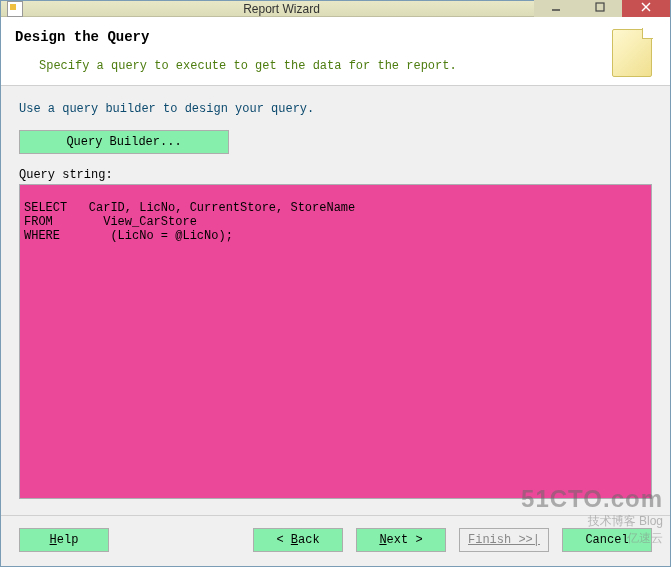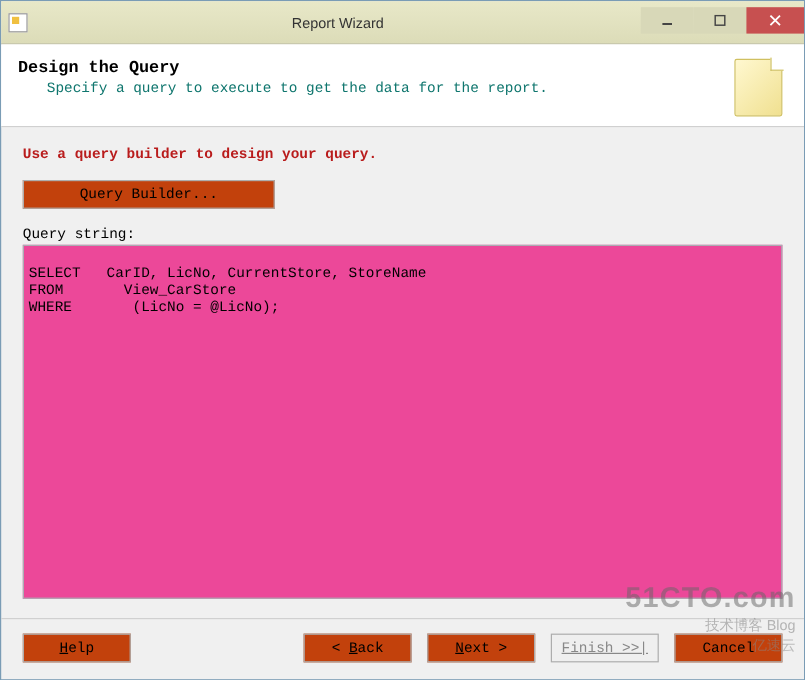--- a/index.html
+++ b/index.html
@@ -12,21 +12,21 @@
     }
     .window {
       width: 671px;
       height: 567px;
       background: #f0f0f0;
       border: 1px solid #7a9cb5;
       display: flex;
       flex-direction: column;
     }
     .titlebar {
-      height: 36px;
+      height: 16px;
       background: linear-gradient(#e8e8c8, #dcdcb8);
       display: flex;
       align-items: center;
       border-bottom: 1px solid #c0c0a0;
     }
     .titlebar-icon {
       width: 16px;
       height: 16px;
       margin: 0 6px;
       background: #fff;
@@ -82,23 +82,23 @@
     }
     .header-title {
       font-family: "Courier New", monospace;
       font-weight: bold;
       font-size: 14px;
       color: #000;
     }
     .header-subtitle {
       font-family: "Courier New", monospace;
       font-size: 12px;
-      color: #0f766e;
+      color: #4d7c0f;
       margin-left: 24px;
-      margin-top: 2px;
+      margin-top: 14px;
     }
     .header-icon {
       width: 40px;
       height: 48px;
       background: linear-gradient(135deg, #fff8d0, #f0e090);
       border: 1px solid #d0c060;
       border-radius: 2px;
       position: relative;
       margin-right: 4px;
     }
@@ -117,27 +117,26 @@
       flex: 1;
       padding: 16px 18px;
       display: flex;
       flex-direction: column;
       overflow: hidden;
     }
     .instruction-text {
       font-family: "Courier New", monospace;
       font-size: 12px;
       margin-bottom: 14px;
-      color: #b91c1c;
-      font-weight: bold;
+      color: #0c4a6e;
     }
     .btn {
       font-family: "Courier New", monospace;
       font-size: 12px;
-      background: #c2410c;
+      background: #86efac;
       border: 1px solid #adadad;
       height: 24px;
       cursor: pointer;
       padding: 0;
     }
     .query-builder-btn {
       width: 210px;
       margin-bottom: 14px;
     }
     .query-label {

